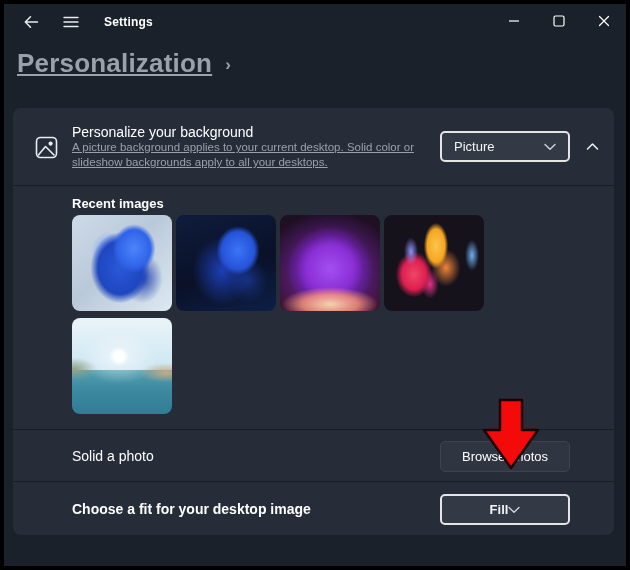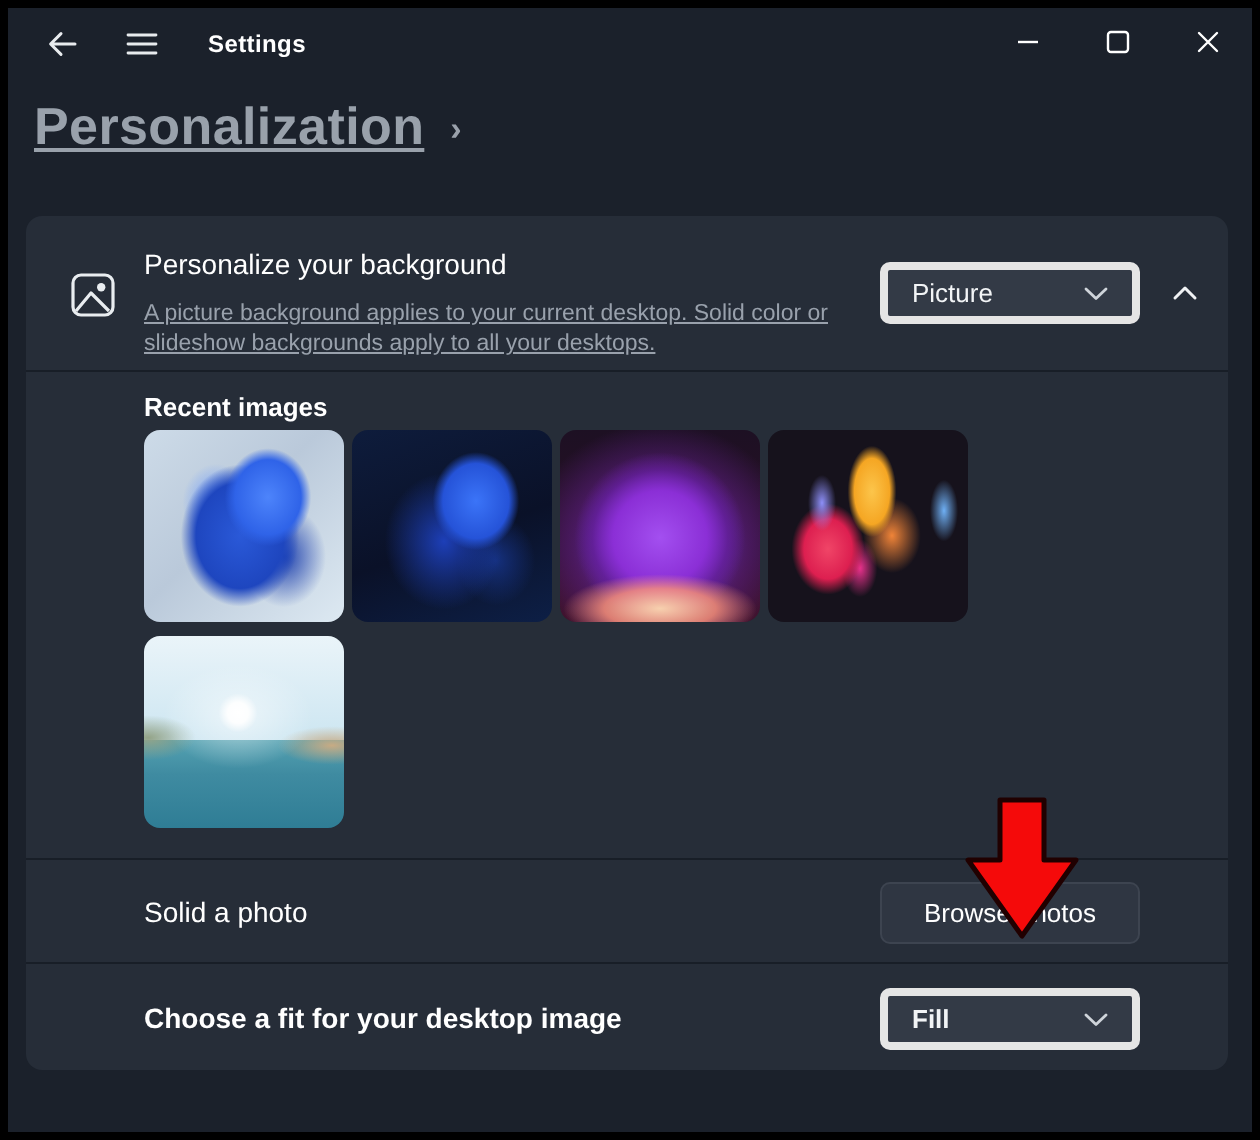--- a/index.html
+++ b/index.html
@@ -25,25 +25,25 @@
   .bc-current { color:#f4f6f8; font-size:26px; font-weight:600; letter-spacing:.2px; }
 
   
   .card-group { position:absolute; left:9px; top:104px; width:601px; }
   .section { position:relative; background:#262d38; width:100%; }
   .section + .section { border-top:1px solid #181e27; }
 
   .sec-header { height:77px; border-radius:8px 8px 0 0; }
   .hdr-icon { position:absolute; left:22px; top:28px; }
   .hdr-text { position:absolute; left:59px; top:16px; width:360px; }
-  .hdr-title { color:#ffffff; font-size:14px; font-weight:400; margin-bottom:10px; }
+  .hdr-title { color:#ffffff; font-size:14px; font-weight:400; margin-bottom:0; }
   .hdr-desc { color:#99a1ac; font-size:11.5px; line-height:15px;text-decoration:underline; }
 
   .dropdown { position:absolute; right:44px; width:130px; height:31px;
-              background:#333a46; border:4px solid #e5e5e5; border-radius:5px;
+              background:#333a46; border:2px solid #e5e5e5; border-radius:5px;
               display:flex; align-items:center; justify-content:space-between;
               padding:0 12px 0 12px; cursor:default; }
   .dd-value { color:#f2f4f6; font-size:13px; }
   .hdr-dd { top:23px; }
   .collapse-btn { position:absolute; right:8px; top:24px; width:28px; height:28px;
                   display:flex; align-items:center; justify-content:center; }
 
   .sec-recent { height:244px;font-weight:bold; }
   .recent-label { position:absolute; left:59px; top:10px; color:#fff; font-size:13px; }
   .thumbs { position:absolute; left:59px; top:29px; width:500px;
@@ -82,21 +82,21 @@
       linear-gradient(180deg, rgba(0,0,0,0) 0%, rgba(0,0,0,0) 54%, #55a2b2 54%, #3f8ba1 72%, #2f7d95 100%),
       linear-gradient(180deg, #eaf4f9 0%, #cfe7f2 50%, #bcdcec 100%); }
 
   .sec-row { height:52px; display:flex; align-items:center; }
   .row-label { margin-left:59px; color:#fff; font-size:14px; }
   .sec-fit { height:54px; border-radius:0 0 8px 8px;font-weight:bold; }
   .browse-btn { position:absolute; right:44px; top:11px; width:130px; height:31px;
                 background:#2f3642; border:1px solid #3d4450; border-radius:5px;
                 color:#fff; font-size:13px; display:flex; align-items:center;
                 justify-content:center; cursor:default; }
-  .fit-dd { top:12px; }
+  .fit-dd { top:12px;justify-content:center; }
 
   
   .red-arrow { position:absolute; left:478px; top:394px; width:58px; height:72px; z-index:20; }
 </style>
 </head>
 <body>
 
 <div class="frame">
   <div class="page">
 

